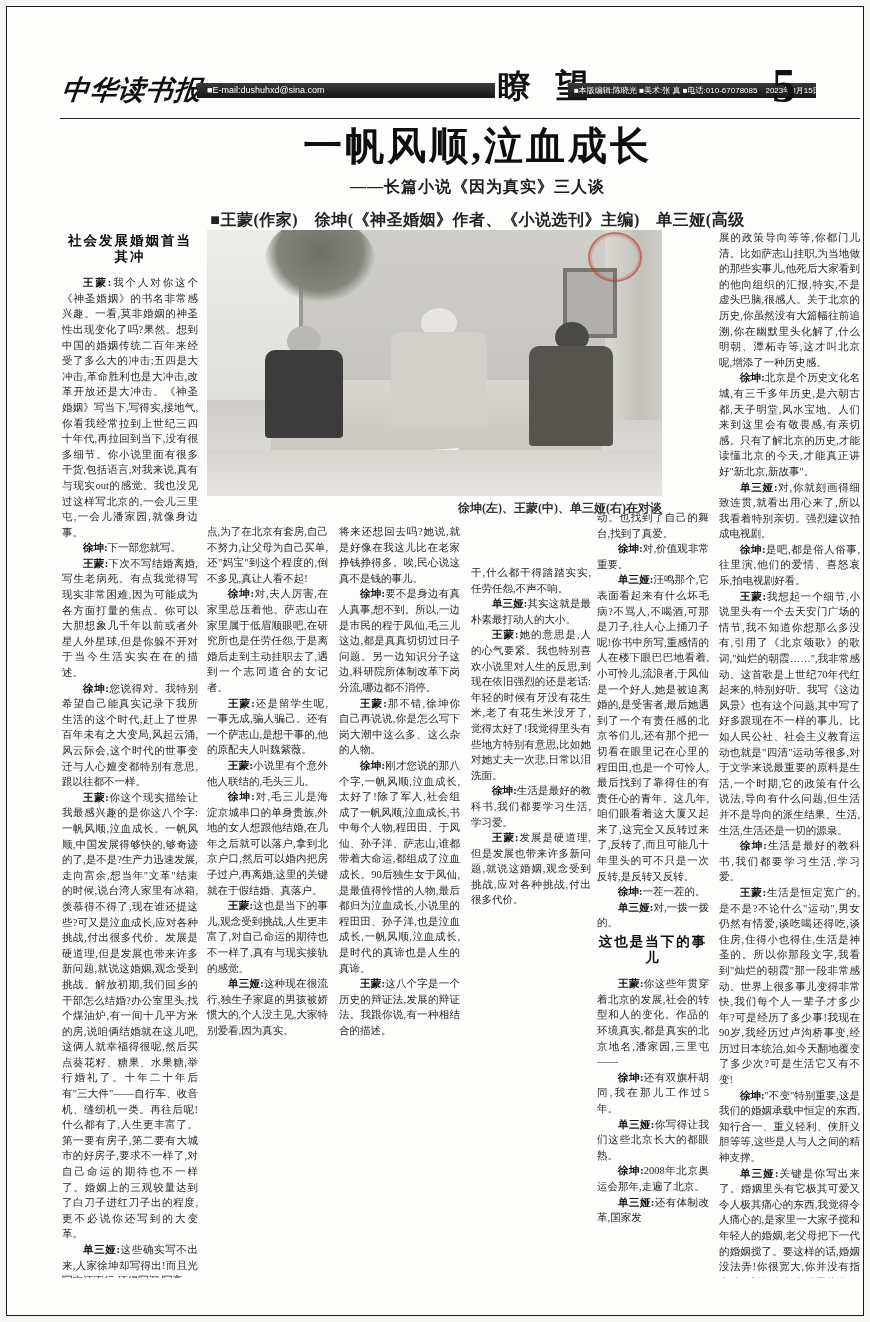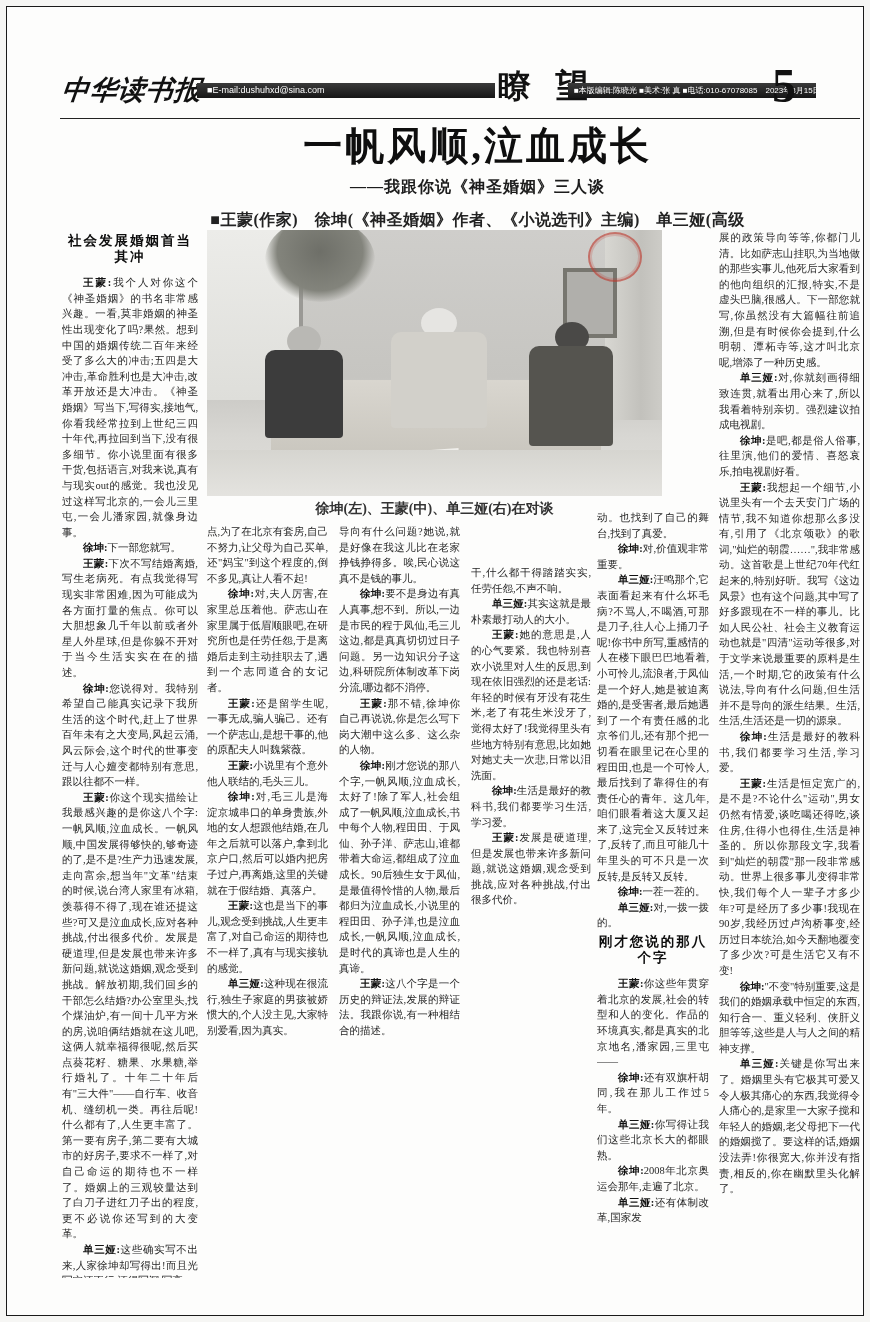--- a/index.html
+++ b/index.html
@@ -49,39 +49,39 @@
   .person .bodyv{position:absolute;border-radius:10px 10px 4px 4px;}
   .p-left .hair{left:22px;top:0;width:34px;height:30px;background:#b9b8b4;}
   .p-left .bodyv{left:0;top:24px;width:78px;height:88px;background:#3c3c3c;}
   .p-mid .hair{left:30px;top:0;width:36px;height:30px;background:#e6e5e2;}
   .p-mid .bodyv{left:0;top:24px;width:96px;height:96px;background:#d2d0ca;}
   .p-right .hair{left:26px;top:0;width:34px;height:30px;background:#4a4947;}
   .p-right .bodyv{left:0;top:24px;width:84px;height:100px;background:#55544f;}
   .photo .table{position:absolute;left:150px;top:226px;width:180px;height:30px;background:#8e8d88;border-radius:3px;}
   .photo .papers{position:absolute;left:196px;top:220px;width:56px;height:12px;background:#efeeea;transform:rotate(-4deg);}
   .seal{position:absolute;left:588px;top:232px;width:50px;height:46px;border:2px solid rgba(190,60,50,.75);border-radius:50%;box-shadow:inset 0 0 0 2px rgba(190,60,50,.25);opacity:.85;}
-  .caption{position:absolute;left:207px;top:500px;width:455px;text-align:center;font-size:14px;color:#333;font-weight:bold;}
+  .caption{position:absolute;left:207px;top:500px;width:455px;text-align:right;font-size:12px;color:#333;font-weight:bold;}
 </style>
 </head>
 <body>
 
 <div class="page-border"></div>
 
 <div class="masthead">
   <div class="logo">中华读书报</div>
   <div class="bar email">■E-mail:dushuhxd@sina.com</div>
   <div class="section-title">瞭 望</div>
   <div class="bar info">■本版编辑:陈晓光 ■美术:张 真 ■电话:010-67078085　2023年3月15日</div>
   <div class="page-num">5</div>
 </div>
 <div class="head-rule"></div>
 
 <div class="headline">
   <div class="title">一帆风顺,泣血成长</div>
-  <div class="subtitle">——我跟你说《神圣婚姻》三人谈</div>
+  <div class="subtitle">——长篇小说《因为真实》三人谈</div>
   <div class="byline">■王蒙(作家)　徐坤(《神圣婚姻》作者、《小说选刊》主编)　单三娅(高级编辑)</div>
 </div>
 
 <div class="photo">
   <div class="window"></div>
   <div class="plant"></div>
   <div class="curtain"></div>
   <div class="wallframe"></div>
   <div class="sofa"></div>
   <div class="person p-left" style="left:58px;top:96px;width:78px;height:120px;">
@@ -115,48 +115,49 @@
 <div class="col" id="col2">
     <p class="noindent">点,为了在北京有套房,自己不努力,让父母为自己买单,还"妈宝"到这个程度的,倒不多见,真让人看不起!</p>
     <p><b>徐坤:</b>对,夫人厉害,在家里总压着他。萨志山在家里属于低眉顺眼吧,在研究所也是任劳任怨,于是离婚后走到主动挂职去了,遇到一个志同道合的女记者。</p>
     <p><b>王蒙:</b>还是留学生呢,一事无成,骗人骗己。还有一个萨志山,是想干事的,他的原配夫人叫魏紫薇。</p>
     <p><b>王蒙:</b>小说里有个意外他人联结的,毛头三儿。</p>
     <p><b>徐坤:</b>对,毛三儿是海淀京城串口的单身贵族,外地的女人想跟他结婚,在几年之后就可以落户,拿到北京户口,然后可以婚内把房子过户,再离婚,这里的关键就在于假结婚、真落户。</p>
     <p><b>王蒙:</b>这也是当下的事儿,观念受到挑战,人生更丰富了,对自己命运的期待也不一样了,真有与现实接轨的感觉。</p>
     <p><b>单三娅:</b>这种现在很流行,独生子家庭的男孩被娇惯大的,个人没主见,大家特别爱看,因为真实。</p>
   </div>
 <div class="col" id="col3">
-    <p class="noindent">导向有什么问题?她说,就是好像在我这儿比在老家挣钱挣得多。唉,民心说这真不是钱的事儿。</p>
+    <p class="noindent">将来还想回去吗?她说,就是好像在我这儿比在老家挣钱挣得多。唉,民心说这真不是钱的事儿。</p>
     <p><b>徐坤:</b>要不是身边有真人真事,想不到。所以,一边是市民的程于凤仙,毛三儿这边,都是真真切切过日子问题。另一边知识分子这边,科研院所体制改革下岗分流,哪边都不消停。</p>
     <p><b>王蒙:</b>那不错,徐坤你自己再说说,你是怎么写下岗大潮中这么多、这么杂的人物。</p>
     <p><b>徐坤:</b>刚才您说的那八个字,一帆风顺,泣血成长,太好了!除了军人,社会组成了一帆风顺,泣血成长,书中每个人物,程田田、于凤仙、孙子洋、萨志山,谁都带着大命运,都组成了泣血成长。90后独生女于凤仙,是最值得怜惜的人物,最后都归为泣血成长,小说里的程田田、孙子洋,也是泣血成长,一帆风顺,泣血成长,是时代的真谛也是人生的真谛。</p>
     <p><b>王蒙:</b>这八个字是一个历史的辩证法,发展的辩证法。我跟你说,有一种相结合的描述。</p>
   </div>
 <div class="col" id="col4">
     <p class="noindent">干,什么都干得踏踏实实,任劳任怨,不声不响。</p>
     <p><b>单三娅:</b>其实这就是最朴素最打动人的大小。</p>
     <p><b>王蒙:</b>她的意思是,人的心气要紧。我也特别喜欢小说里对人生的反思,到现在依旧强烈的还是老话:年轻的时候有牙没有花生米,老了有花生米没牙了,觉得太好了!我觉得里头有些地方特别有意思,比如她对她丈夫一次悲,日常以泪洗面。</p>
     <p><b>徐坤:</b>生活是最好的教科书,我们都要学习生活,学习爱。</p>
     <p><b>王蒙:</b>发展是硬道理,但是发展也带来许多新问题,就说这婚姻,观念受到挑战,应对各种挑战,付出很多代价。</p>
   </div>
 <div class="col" id="col5">
     <p class="noindent">动。也找到了自己的舞台,找到了真爱。</p>
     <p><b>徐坤:</b>对,价值观非常重要。</p>
     <p><b>单三娅:</b>汪鸣那个,它表面看起来有什么坏毛病?不骂人,不喝酒,可那是刀子,往人心上捅刀子呢!你书中所写,重感情的人在楼下眼巴巴地看着,小可怜儿,流浪者,于凤仙是一个好人,她是被迫离婚的,是受害者,最后她遇到了一个有责任感的北京爷们儿,还有那个把一切看在眼里记在心里的程田田,也是一个可怜人,最后找到了靠得住的有责任心的青年。这几年,咱们眼看着这大厦又起来了,这完全又反转过来了,反转了,而且可能几十年里头的可不只是一次反转,是反转又反转。</p>
     <p><b>徐坤:</b>一茬一茬的。</p>
     <p><b>单三娅:</b>对,一拨一拨的。</p>
-    <h3>刚才您说的那八个字</h3>
+    <h3>这也是当下的事儿</h3>
     <p><b>王蒙:</b>你这些年贯穿着北京的发展,社会的转型和人的变化。作品的环境真实,都是真实的北京地名,潘家园,三里屯——</p>
     <p><b>徐坤:</b>还有双旗杆胡同,我在那儿工作过5年。</p>
     <p><b>单三娅:</b>你写得让我们这些北京长大的都眼熟。</p>
     <p><b>徐坤:</b>2008年北京奥运会那年,走遍了北京。</p>
     <p><b>单三娅:</b>还有体制改革,国家发</p>
   </div>
 <div class="col" id="col6">
-    <p class="noindent">展的政策导向等等,你都门儿清。比如萨志山挂职,为当地做的那些实事儿,他死后大家看到的他向组织的汇报,特实,不是虚头巴脑,很感人。下一部您就写,你虽然没有大篇幅往前追溯,但是有时候你会提到,什么明朝、潭柘寺等,这才叫北京呢,增添了一种历史感。</p>
+    <p class="noindent">展的政策导向等等,你都门儿清。比如萨志山挂职,为当地做的那些实事儿,他死后大家看到的他向组织的汇报,特实,不是虚头巴脑,很感人。关于北京的历史,你虽然没有大篇幅往前追溯,你在幽默里头化解了,什么明朝、潭柘寺等,这才叫北京呢,增添了一种历史感。</p>
+    <p><b>徐坤:</b>北京是个历史文化名城,有三千多年历史,是六朝古都,天子明堂,风水宝地。人们来到这里会有敬畏感,有亲切感。只有了解北京的历史,才能读懂北京的今天,才能真正讲好"新北京,新故事"。</p>
     <p><b>单三娅:</b>对,你就刻画得细致连贯,就看出用心来了,所以我看着特别亲切。强烈建议拍成电视剧。</p>
     <p><b>徐坤:</b>是吧,都是俗人俗事,往里演,他们的爱情、喜怒哀乐,拍电视剧好看。</p>
     <p><b>王蒙:</b>我想起一个细节,小说里头有一个去天安门广场的情节,我不知道你想那么多没有,引用了《北京颂歌》的歌词,"灿烂的朝霞……",我非常感动。这首歌是上世纪70年代红起来的,特别好听。我写《这边风景》也有这个问题,其中写了好多跟现在不一样的事儿。比如人民公社、社会主义教育运动也就是"四清"运动等很多,对于文学来说最重要的原料是生活,一个时期,它的政策有什么说法,导向有什么问题,但生活并不是导向的派生结果。生活,生活,生活还是一切的源泉。</p>
     <p><b>徐坤:</b>生活是最好的教科书,我们都要学习生活,学习爱。</p>
     <p><b>王蒙:</b>生活是恒定宽广的,是不是?不论什么"运动",男女仍然有情爱,谈吃喝还得吃,谈住房,住得小也得住,生活是神圣的。所以你那段文字,我看到"灿烂的朝霞"那一段非常感动。世界上很多事儿变得非常快,我们每个人一辈子才多少年?可是经历了多少事!我现在90岁,我经历过卢沟桥事变,经历过日本统治,如今天翻地覆变了多少次?可是生活它又有不变!</p>
     <p><b>徐坤:</b>"不变"特别重要,这是我们的婚姻承载中恒定的东西,知行合一、重义轻利、侠肝义胆等等,这些是人与人之间的精神支撑。</p>
     <p><b>单三娅:</b>关键是你写出来了。婚姻里头有它极其可爱又令人极其痛心的东西,我觉得令人痛心的,是家里一大家子搅和年轻人的婚姻,老父母把下一代的婚姻搅了。要这样的话,婚姻没法弄!你很宽大,你并没有指责,相反的,你在幽默里头化解了。</p>
   </div>
 
 </body></html>

